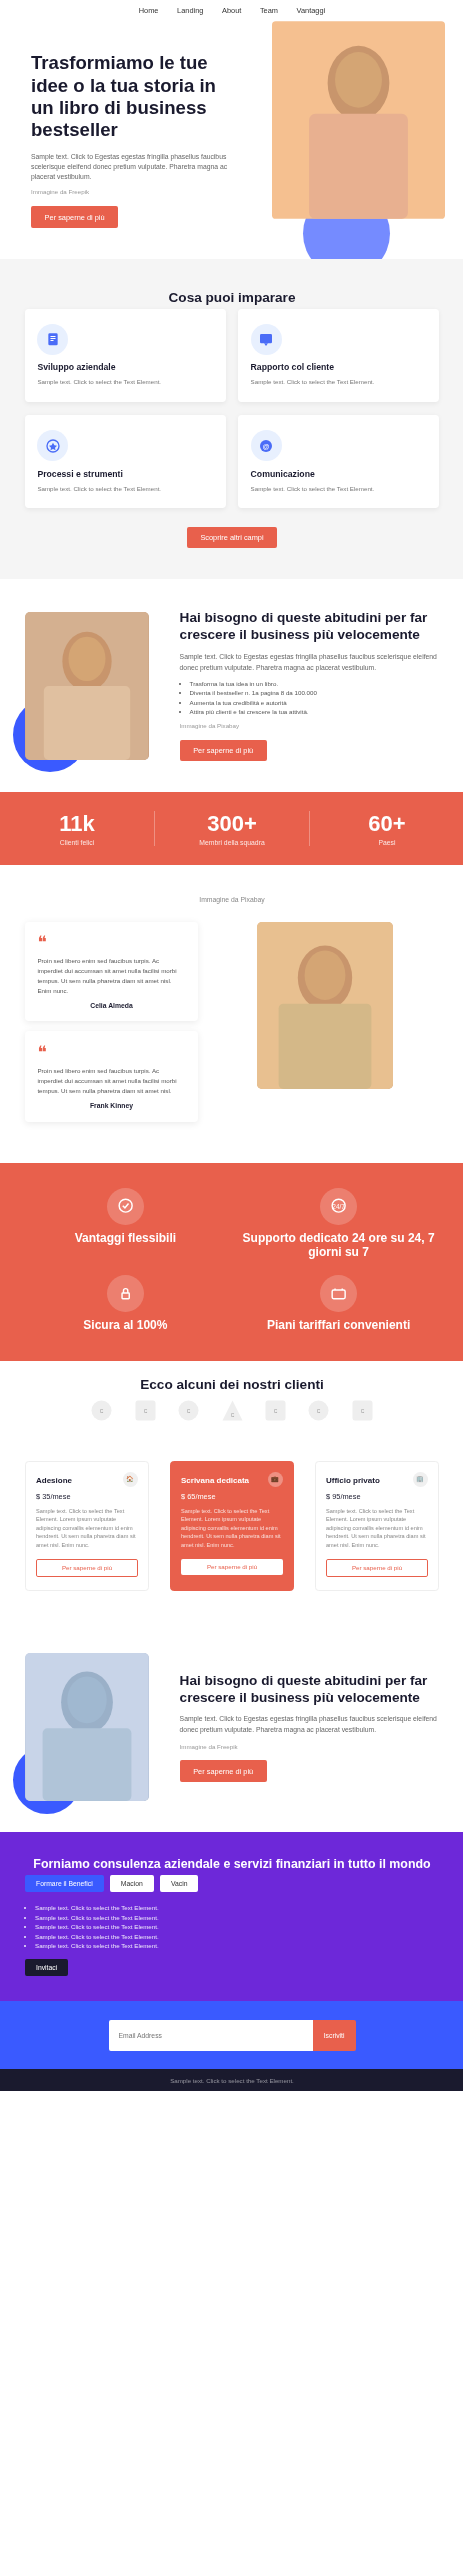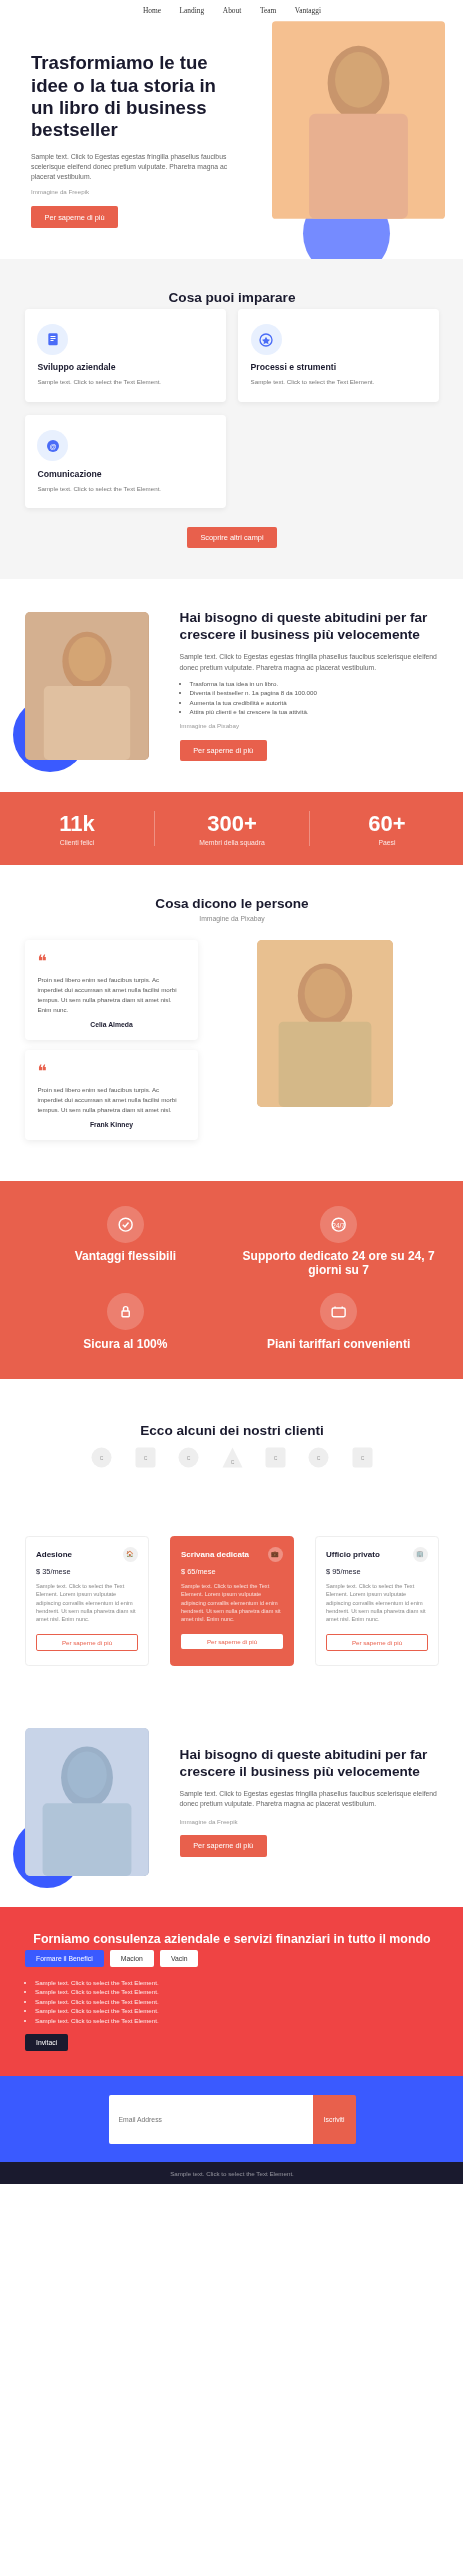--- a/index.html
+++ b/index.html
@@ -1,20 +1,20 @@
 <!DOCTYPE html>
 <html style="font-size:10px"><head>
   <meta charset="utf-8">
   <style>
     * { box-sizing: border-box; margin: 0; padding: 0; }
     body { font-family: Arial, Helvetica, sans-serif; width: 464px; background: #fff; overflow-x: hidden; }
 
     
     nav { display: flex; justify-content: center; gap: 18.6px; padding: 6.2px 0; background: #fff; }
-    nav a { font-size: 7.4px; color: #333; text-decoration: none; font-family: Liberation Serif, serif; }
+    nav a { font-size: 7.4px; color: #333; text-decoration: none; }
 
     
     .hero { position: relative; padding: 31px 31px 31px 31px; background: #fff; min-height: 198px; overflow: hidden; }
     .hero-text { max-width: 210px; z-index: 2; position: relative; }
     .hero h1 { font-size: 18.6px; font-weight: 800; line-height: 1.2; color: #1a1a2e; margin-bottom: 10px; }
     .hero p { font-size: 6.8px; color: #666; margin-bottom: 5px; line-height: 1.5; }
     .hero .img-credit { font-size: 6.2px; color: #999; margin-bottom: 10px; }
     .btn-coral { background: #e8604c; color: #fff; border: none; padding: 6.2px 13.6px; border-radius: 1.9px; font-size: 7.4px; cursor: pointer; }
     .hero-person { position: absolute; right: 18.6px; top: 0; width: 173px; height: 198px; overflow: hidden; }
     .hero-person svg { width: 100%; height: 100%; }
@@ -64,21 +64,21 @@
     .testimonials-right { flex: 1; display: flex; flex-direction: column; align-items: center; }
     .testimonial-person { width: 136px; height: 167px; background: linear-gradient(135deg, #e8c090 0%, #d0a070 100%); border-radius: 5px; margin-bottom: 0; }
 
     
     .features-coral { background: #e8604c; padding: 25px; display: grid; grid-template-columns: 1fr 1fr; gap: 12.4px; }
     .feature-item { display: flex; flex-direction: column; align-items: center; }
     .feature-icon-circle { width: 37px; height: 37px; background: rgba(255,255,255,0.2); border-radius: 50%; display: flex; align-items: center; justify-content: center; margin-bottom: 6.2px; }
     .feature-title { font-size: 12px; font-weight: 700; color: #fff; margin-bottom: 3.7px; text-align: center; }
 
     
-    .clients-section { padding: 44px 25px; }
+    .clients-section { padding: 16px 25px; }
     .client-icons { display: flex; justify-content: center; gap: 12.4px; flex-wrap: wrap; margin-bottom: 18.6px; }
     .client-icon { width: 31px; height: 31px; display: flex; align-items: center; justify-content: center; }
 
     
     .pricing-section { padding: 0 25px 31px; }
     .pricing-grid { display: grid; grid-template-columns: 1fr 1fr 1fr; gap: 21px; }
     .pricing-card { border: 0.6px solid #eee; border-radius: 3.7px; padding: 13.6px 10px; position: relative; }
     .pricing-card.featured { background: #e8604c; border-color: #e8604c; }
     .pricing-card h3 { font-size: 8px; font-weight: 700; color: #1a1a2e; margin-bottom: 2.5px; }
     .pricing-card.featured h3 { color: #fff; }
@@ -96,34 +96,34 @@
     .grow2-section { padding: 31px 25px; display: flex; gap: 18.6px; align-items: center; }
     .grow2-image { flex: 0 0 136px; position: relative; }
     .grow2-person { width: 124px; height: 148px; background: linear-gradient(135deg, #c8d0e0 0%, #a0b0c8 100%); border-radius: 5px; position: relative; z-index: 2; }
     .grow2-blob { position: absolute; left: -12.4px; bottom: -12.4px; width: 68px; height: 68px; background: #3a5aff; border-radius: 50%; z-index: 1; }
     .grow2-content { flex: 1; }
     .grow2-content h2 { font-size: 13.6px; font-weight: 800; line-height: 1.25; color: #1a1a2e; margin-bottom: 7.4px; }
     .grow2-content p { font-size: 6.8px; color: #666; margin-bottom: 6.2px; line-height: 1.6; }
     .grow2-content .img-credit { font-size: 6.2px; color: #999; margin-bottom: 8.7px; }
 
     
-    .consult-section { background: #ef4444; padding: 25px; }
+    .consult-section { background: #6d28d9; padding: 25px; }
     .consult-section .section-title { color: #fff; font-size: 12.4px; }
     .consult-btns { display: flex; gap: 6.2px; margin-bottom: 12.4px; }
     .btn-blue { background: #3a5aff; color: #fff; border: none; padding: 5px 11px; border-radius: 1.9px; font-size: 6.8px; cursor: pointer; }
     .btn-light { background: #fff; color: #333; border: none; padding: 5px 11px; border-radius: 1.9px; font-size: 6.8px; cursor: pointer; }
     .consult-list { margin: 0 0 10px 10px; }
     .consult-list li { font-size: 6.2px; color: rgba(255,255,255,0.9); margin-bottom: 2.5px; }
     .btn-dark { background: #1a1a2e; color: #fff; border: none; padding: 5px 11px; border-radius: 1.9px; font-size: 6.8px; cursor: pointer; }
 
     
     .cta-footer { background: #3a5aff; padding: 18.6px 25px; text-align: center; }
     .cta-footer h2 { font-size: 13.6px; font-weight: 800; color: #fff; margin-bottom: 8.7px; }
     .search-bar { display: flex; max-width: 247px; margin: 0 auto; }
-    .search-bar input { flex: 1; padding: 21px 10px; border: none; border-radius: 1.9px 0 0 1.9px; font-size: 6.8px; outline: none; }
+    .search-bar input { flex: 1; padding: 12px 10px; border: none; border-radius: 1.9px 0 0 1.9px; font-size: 6.8px; outline: none; }
     .search-bar button { background: #e8604c; color: #fff; border: none; padding: 6.2px 11px; border-radius: 0 1.9px 1.9px 0; font-size: 6.8px; cursor: pointer; }
 
     
     .bottom-bar { background: #1a1a2e; padding: 7.4px 25px; text-align: center; }
     .bottom-bar p { font-size: 6.2px; color: rgba(255,255,255,0.5); }
   </style>
 </head>
 <body>
 
 <nav>
@@ -162,20 +162,30 @@
             <rect x="5" y="2" width="14" height="18" rx="2" fill="#4a6cf7"></rect>
             <rect x="8" y="6" width="8" height="1.5" rx="1" fill="#fff"></rect>
             <rect x="8" y="9" width="8" height="1.5" rx="1" fill="#fff"></rect>
             <rect x="8" y="12" width="5" height="1.5" rx="1" fill="#fff"></rect>
           </svg>
       </div>
       <h3>Sviluppo aziendale</h3>
       <p>Sample text. Click to select the Text Element.</p>
     </div>
 
+    <div class="card">
+      <div class="card-icon">
+        <svg viewBox="0 0 24 24">
+            <rect x="3" y="3" width="18" height="14" rx="2" fill="#4a6cf7"></rect>
+            <polygon points="9,17 12,21 15,17" fill="#4a6cf7"></polygon>
+          </svg>
+      </div>
+      <h3>Rapporto col cliente</h3>
+      <p>Sample text. Click to select the Text Element.</p>
+    </div>
 
     <div class="card">
       <div class="card-icon">
         <svg viewBox="0 0 24 24">
             <circle cx="12" cy="12" r="9" fill="none" stroke="#4a6cf7" stroke-width="2"></circle>
             <path d="M12 7 L14 11 L18 11.5 L15 14.5 L15.8 18.5 L12 16.5 L8.2 18.5 L9 14.5 L6 11.5 L10 11 Z" fill="#4a6cf7"></path>
           </svg>
       </div>
       <h3>Processi e strumenti</h3>
       <p>Sample text. Click to select the Text Element.</p>
@@ -232,21 +242,20 @@
     <div class="stat-num">300+</div>
     <div class="stat-label">Membri della squadra</div>
   </div>
   <div class="stat-item">
     <div class="stat-num">60+</div>
     <div class="stat-label">Paesi</div>
   </div>
 </section>
 
 <section class="testimonials-section">
-  <h2 class="section-title">Cosa dicono le persone</h2>
   <p class="section-sub">Immagine da Pixabay</p>
   <div class="testimonials-layout">
     <div class="testimonials-left">
       <div class="testimonial-card">
         <div class="quote-icon">❝</div>
         <p>Proin sed libero enim sed faucibus turpis. Ac imperdiet dui accumsan sit amet nulla facilisi morbi tempus. Ut sem nulla pharetra diam sit amet nisl. Enim nunc.</p>
         <div class="author">Celia Almeda</div>
       </div>
       <div class="testimonial-card">
         <div class="quote-icon">❝</div>

